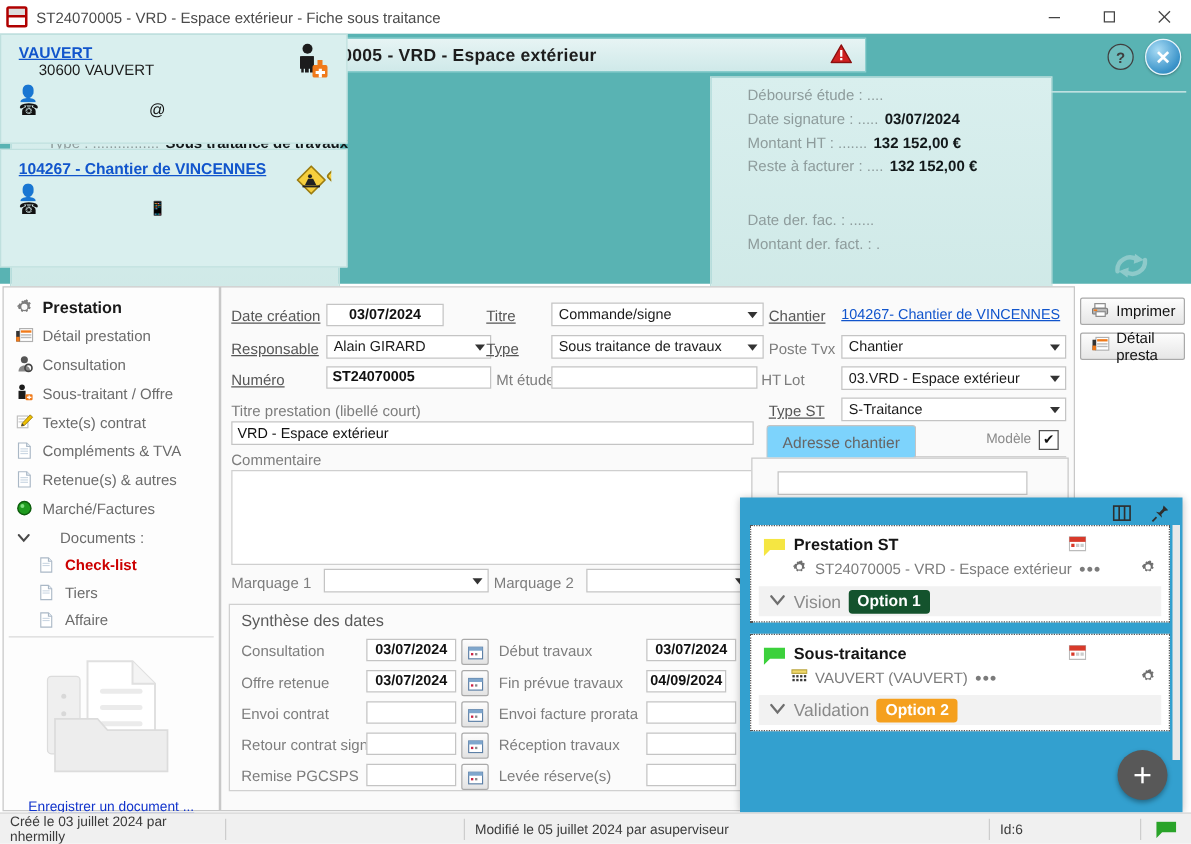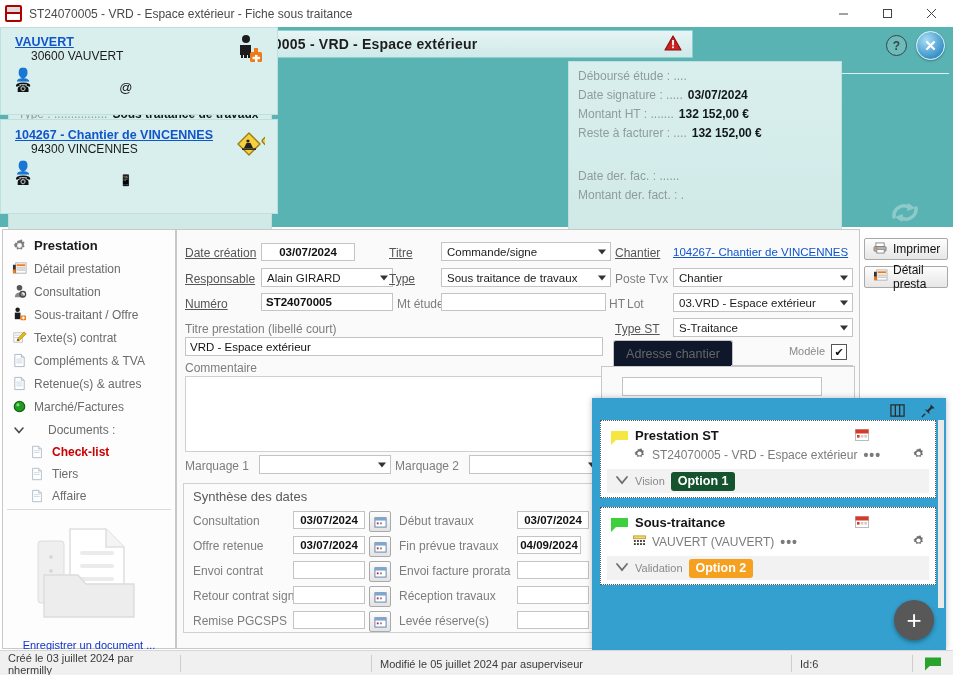--- a/index.html
+++ b/index.html
@@ -47,21 +47,21 @@
   .p-left{left:8px;top:34px;width:262px;height:185px;
     background:linear-gradient(#d9efee,#cfe9e7);}
   .p-mid{left:278px;top:34px;width:276px;height:185px;background:transparent;border:none;}
   .p-mid .card{position:absolute;left:0;width:276px;background:#d9efee;border:1px solid #bfe0de;}
   .p-mid .card1{top:0;height:86px;}
   .p-mid .card2{top:92px;height:93px;}
   .p-right{left:568px;top:34px;width:272px;height:185px;
     background:linear-gradient(#d9efee,#cfe9e7);}
 
   .kv{display:flex;align-items:baseline;font-size:12px;padding:2px 0 2px 9px;line-height:15px;}
-  .kv .k{color:#8e9c9c;white-space:nowrap;}
+  .kv .k{color:#8e9c9c;white-space:nowrap;margin-left:20px;}
   .kv .v{color:#12181a;font-weight:bold;margin-left:5px;white-space:nowrap;}
 
   .lnk{color:#1155cc;text-decoration:underline;font-weight:bold;font-size:12.5px;}
   .sub{color:#1b1b1b;font-size:12px;margin-left:16px;}
   .tinyico{font-size:13px;color:#111;}
 
   .orange-person{position:absolute;right:12px;top:6px;width:30px;height:32px;}
   .road-sign{position:absolute;right:12px;top:8px;width:32px;height:32px;}
   .refresh-ico{position:absolute;left:888px;top:170px;opacity:.45;}
 
@@ -99,21 +99,21 @@
   .lnk-fld{position:absolute;font-size:11.5px;color:#1155cc;text-decoration:underline;}
   .ta{position:absolute;background:#fff;border:1px solid #cfcfcf;}
   .btn{position:absolute;height:22px;border:1px solid #a9a9a9;border-radius:2px;
     background:linear-gradient(#fdfdfd,#e6e6e6);display:flex;align-items:center;gap:5px;
     padding:0 8px;font-size:12px;color:#111;box-sizing:border-box;}
   .group{position:absolute;border:1px solid #d0d0d0;background:#fbfbfb;}
   .group-title{position:absolute;font-size:13px;color:#5a5a5a;}
   .caldbtn{position:absolute;width:20px;height:19px;border:1px solid #a9a9a9;border-radius:2px;
     background:linear-gradient(#fdfdfd,#e3e3e3);display:flex;align-items:center;justify-content:center;}
   .tabstrip{position:absolute;left:436px;top:110px;width:240px;height:26px;}
-  .tab{position:absolute;left:0;top:0;width:118px;height:26px;background:#0f172a;
+  .tab{position:absolute;left:0;top:0;width:118px;height:26px;background:#7dd3fc;
     border:1px solid #c4c4c4;border-bottom:none;border-radius:3px 3px 0 0;
     display:flex;align-items:center;justify-content:center;font-size:12.5px;color:#666;}
   .tabline{position:absolute;left:118px;top:25px;width:122px;height:1px;background:#c4c4c4;}
   .modele{position:absolute;right:28px;top:5px;font-size:11px;color:#8a8a8a;}
   .cbx{position:absolute;right:6px;top:4px;width:14px;height:14px;border:1px solid #555;background:#fff;
     display:flex;align-items:center;justify-content:center;font-size:11px;color:#111;line-height:1;}
   .innerpane{position:absolute;left:424px;top:136px;width:252px;height:90px;border:1px solid #c9c9c9;background:#fafafa;}
 
   
   .status{position:absolute;left:0;top:650px;width:953px;height:25px;background:#f0f0f0;
@@ -131,21 +131,21 @@
   .ov-flag{position:absolute;left:10px;top:10px;width:17px;height:13px;}
   .ov-title{position:absolute;left:34px;top:7px;font-size:13px;font-weight:bold;color:#151515;}
   .ov-cal{position:absolute;left:254px;top:7px;}
   .ov-row2{position:absolute;left:32px;top:26px;display:flex;align-items:center;gap:6px;}
   .ov-row2 .txt{font-size:12px;color:#7b7b7b;}
   .ov-dots{font-size:14px;color:#7b7b7b;letter-spacing:1px;font-weight:bold;}
   .ov-gear-r{position:absolute;right:10px;top:26px;color:#6f6f6f;}
   .ov-foot{position:absolute;left:6px;right:6px;bottom:4px;height:24px;background:#f2f2f2;
     display:flex;align-items:center;gap:6px;padding-left:8px;box-sizing:border-box;}
   .ov-foot .cv{color:#6f6f6f;}
-  .ov-foot .ftxt{font-size:11px;color:#8a8a8a;}
+  .ov-foot .ftxt{font-size:14px;color:#8a8a8a;}
   .badge{display:inline-flex;align-items:center;height:19px;padding:0 7px;border-radius:3px;
     color:#fff;font-size:12.5px;font-weight:bold;}
   .fab{position:absolute;right:12px;bottom:10px;width:40px;height:40px;border-radius:50%;
     background:#585858;color:#fff;display:flex;align-items:center;justify-content:center;
     font-size:26px;line-height:1;box-shadow:0 2px 4px rgba(0,0,0,.35);}
   .ov-scroll{position:absolute;right:2px;top:22px;width:6px;height:188px;background:#e9e9e9;}
 </style>
 </head>
 <body>
 
@@ -248,21 +248,20 @@
               <rect x="19" y="14" width="4" height="4"></rect>
             </g>
             <rect x="20" y="21" width="2.5" height="7" fill="#fff"></rect>
             <rect x="17.5" y="22.8" width="7.5" height="2.4" fill="#fff"></rect>
           </svg>
         </div>
       </div>
       <div class="card card2">
         <div style="padding:8px 0 0 14px">
           <a class="lnk" href="#">104267 - Chantier de VINCENNES</a>
-          <div class="sub">94300 VINCENNES</div>
           <div style="margin-top:4px;display:flex;align-items:center;">
             <span class="tinyico">👤</span>
           </div>
           <div style="margin-top:-2px;display:flex;align-items:center;">
             <span class="tinyico">☎</span>
             <span class="tinyico" style="margin-left:88px;font-size:11px;">📱</span>
           </div>
         </div>
         <div class="road-sign">
           <svg width="32" height="32" viewBox="0 0 32 32">

